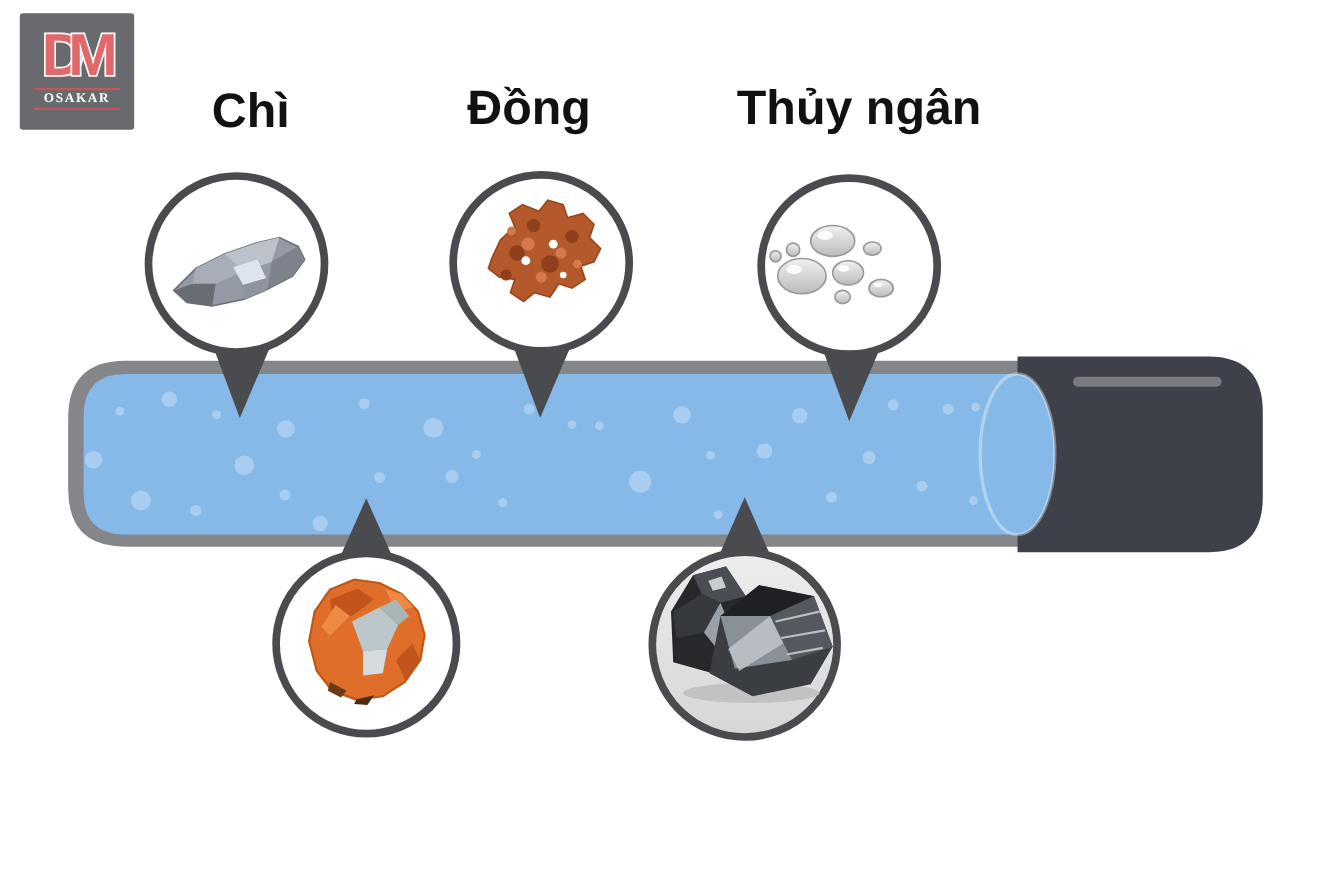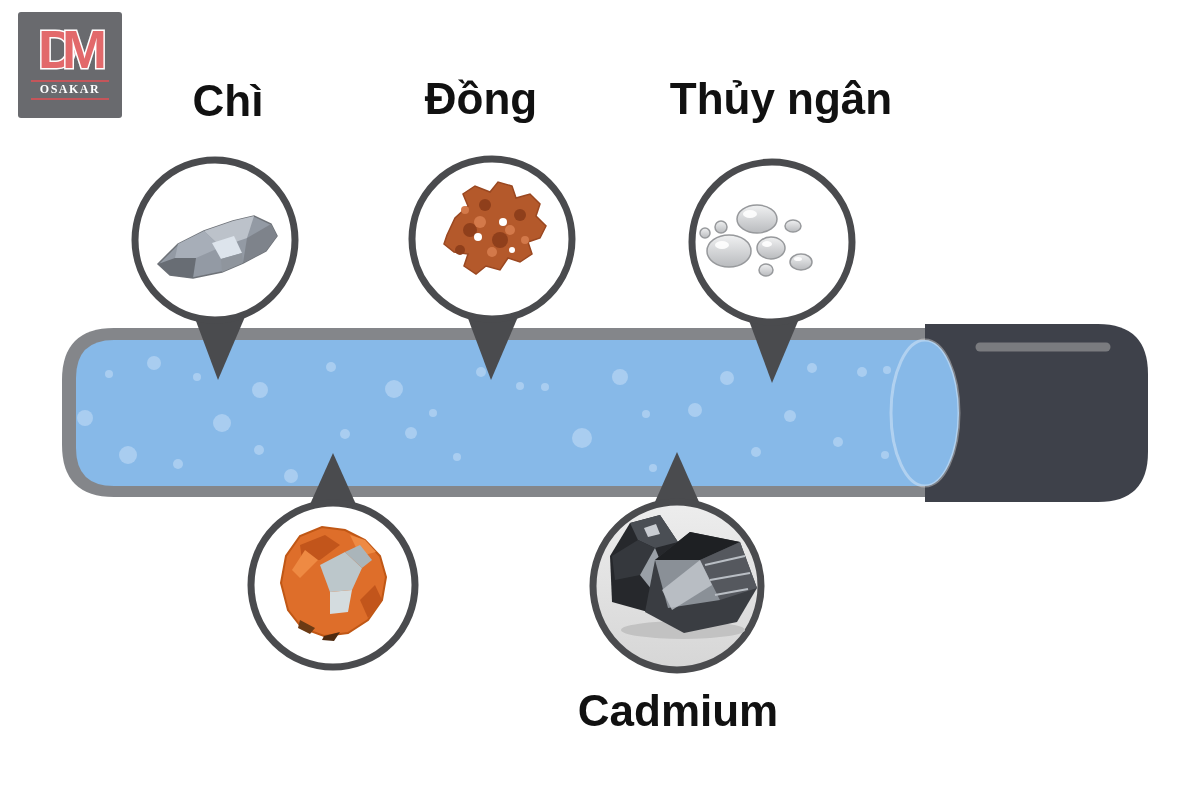--- a/index.html
+++ b/index.html
@@ -42,21 +42,20 @@
       </svg>
     </div>
     <div class="logo-rule"></div>
     <div class="logo-brand">OSAKAR</div>
     <div class="logo-rule"></div>
   </div>
 
   <div class="metal-label" style="left:208px;top:76px;margin-left:20px;">Chì</div>
   <div class="metal-label" style="left:481px;top:74px;">Đồng</div>
   <div class="metal-label" style="left:781px;top:74px;">Thủy ngân</div>
-  <div class="metal-label" style="left:678px;top:686px;">Cadmium</div>
 
   <svg class="canvas-svg" width="1200" height="800" viewBox="0 0 1200 800">
     <defs>
       <linearGradient id="hgGrad" x1="0" y1="0" x2="0" y2="1">
         <stop offset="0" stop-color="#F0F1F2"></stop>
           <stop offset="1" stop-color="#B9BBBE"></stop>
       </linearGradient>
       <linearGradient id="cadBg" x1="0" y1="0" x2="0" y2="1">
         <stop offset="0" stop-color="#EDEDED"></stop>
           <stop offset="1" stop-color="#D6D6D6"></stop>

